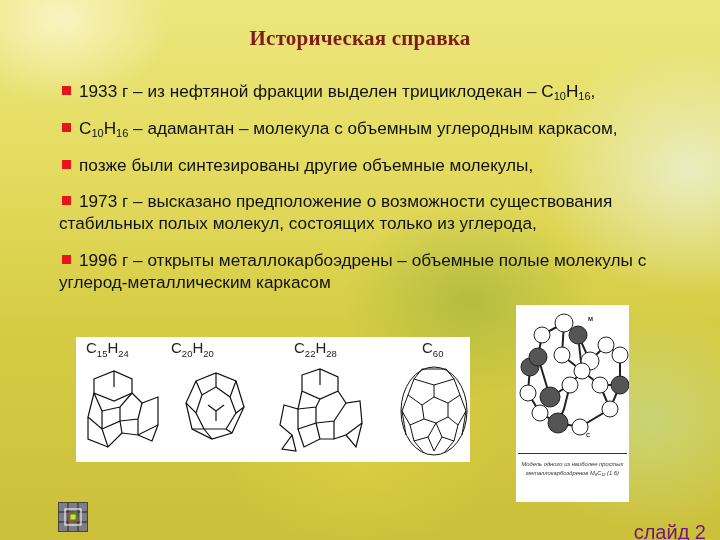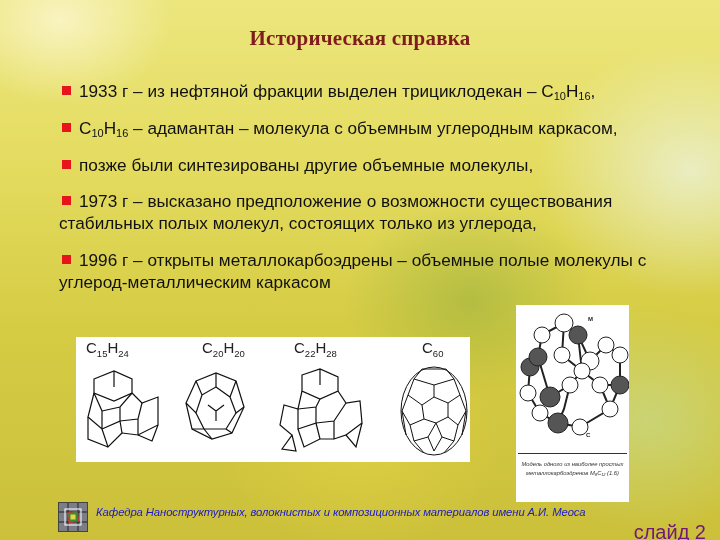--- a/index.html
+++ b/index.html
@@ -72,21 +72,21 @@
   <div class="body-text" id="body-text">
       <p class="para"><span class="bullet" style="background: rgb(232, 20, 27);"></span><span>1933 г – из нефтяной фракции выделен трициклодекан – C</span><sub>10</sub><span>H</span><sub>16</sub><span>,</span></p>
       <p class="para"><span class="bullet" style="background: rgb(232, 20, 27);"></span><span>C</span><sub>10</sub><span>H</span><sub>16</sub><span> – адамантан – молекула с объемным углеродным каркасом,</span></p>
       <p class="para"><span class="bullet" style="background: rgb(232, 20, 27);"></span><span>позже были синтезированы другие объемные молекулы,</span></p>
       <p class="para"><span class="bullet" style="background: rgb(232, 20, 27);"></span><span>1973 г – высказано предположение о возможности существования стабильных полых молекул, состоящих только из углерода,</span></p>
       <p class="para"><span class="bullet" style="background: rgb(232, 20, 27);"></span><span>1996 г – открыты металлокарбоэдрены – объемные полые молекулы с углерод-металлическим каркасом</span></p>
     </div>
 
   <div class="molecules-panel">
     <span class="mol-label" style="left:10px"><span>C</span><sub>15</sub><span>H</span><sub>24</sub></span>
-    <span class="mol-label" style="left:126px"><span>C</span><sub>20</sub><span>H</span><sub>20</sub></span>
+    <span class="mol-label" style="left:95px"><span>C</span><sub>20</sub><span>H</span><sub>20</sub></span>
     <span class="mol-label" style="left:218px"><span>C</span><sub>22</sub><span>H</span><sub>28</sub></span>
     <span class="mol-label" style="left:346px"><span>C</span><sub>60</sub></span>
 
     <svg class="mol-svg" style="left:4px;top:26px" width="82" height="92" viewBox="0 0 82 92" fill="none" stroke="#111" stroke-width="1.2">
       <path d="M14 16 L34 8 L52 16 L52 30 L34 38 L14 30 Z"></path>
       <path d="M34 8 L34 24 M14 30 L8 54 L22 66 L22 48 L14 30 M52 30 L62 40 L78 34 L78 62 L58 72 L42 70"></path>
       <path d="M22 48 L40 44 L52 30 M40 44 L40 58 L22 66 M40 58 L58 56 L62 40 M58 56 L58 72 M22 66 L28 84 L42 70 L40 58 M58 72 L72 78 L78 62"></path>
       <path d="M8 54 L8 76 L28 84"></path>
     </svg>
 
@@ -150,15 +150,14 @@
   <div class="footer-logo">
     <svg width="28" height="28" viewBox="0 0 28 28">
       <g stroke="#222" stroke-width="1">
           <path d="M0 9 H28 M0 19 H28 M9 0 V28 M19 0 V28"></path>
         </g>
       <rect x="6" y="6" width="16" height="16" fill="none" stroke="#e8eef8" stroke-width="1.2"></rect>
       <rect x="9" y="9" width="10" height="10" fill="#3a8a3a" stroke="#c83232" stroke-width="1" transform="rotate(-10 14 14)"></rect>
       <rect x="11.5" y="11.5" width="5" height="5" fill="#e0d840"></rect>
     </svg>
   </div>
-  <div class="footer-text">Кафедра Наноструктурных, волокнистых и композиционных материалов имени А.И. Меоса</div>
   <div class="slide-number">слайд 2</div>
 </div>
 
 </body></html>

